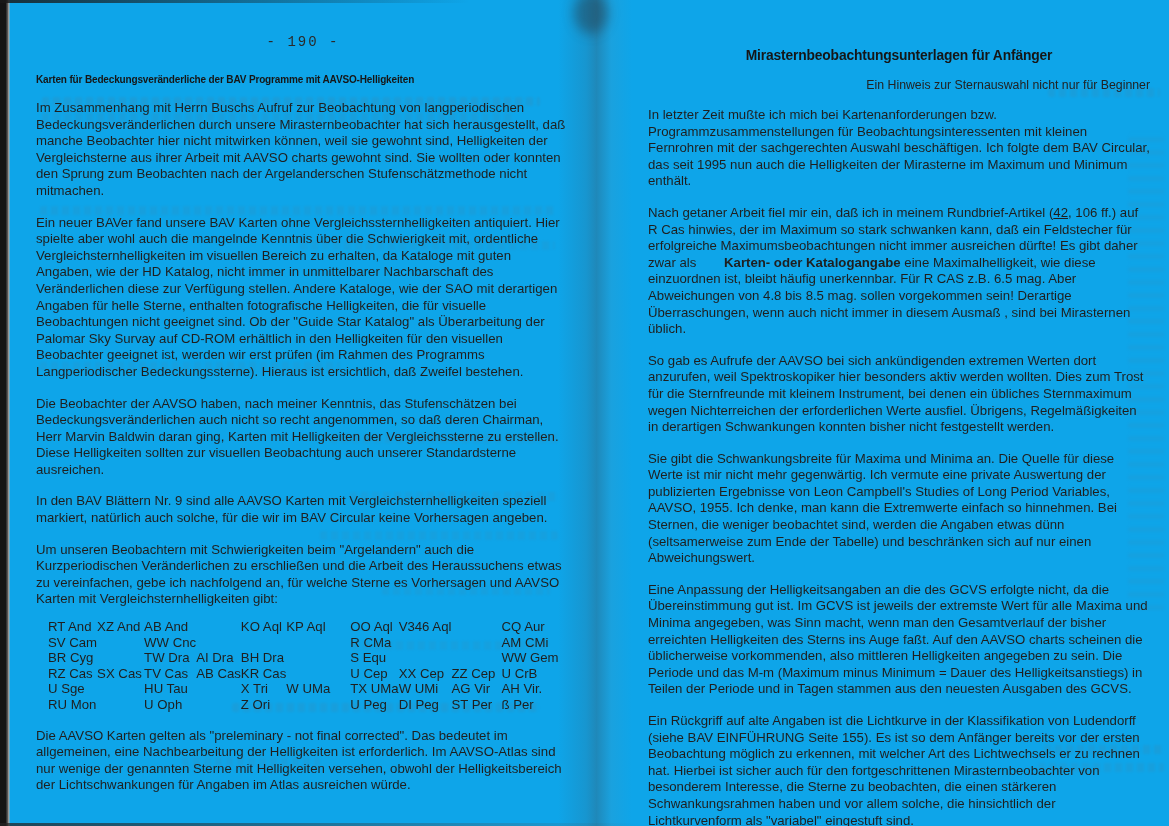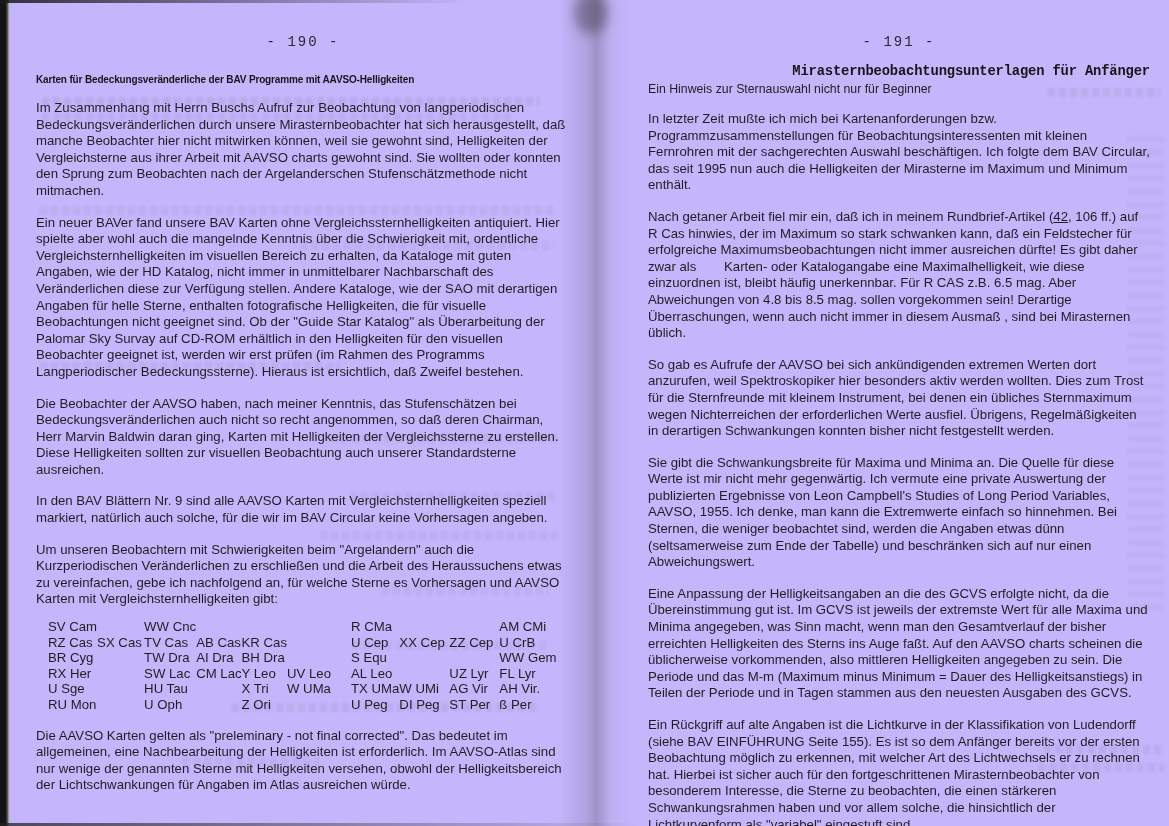--- a/index.html
+++ b/index.html
@@ -1,19 +1,19 @@
 <!DOCTYPE html>
 <html><head>
 <meta charset="utf-8">
 <style>
   html,body{margin:0;padding:0;}
   .scan{
     position:relative;
     width:1169px;height:826px;
-    background:#c4b5fd;
+    background:#0ea5e9;
     overflow:hidden;
     font-family:"Liberation Sans", sans-serif;
     color:#1f1f1f;
   }
   
   .edge-left{position:absolute;left:0;top:0;width:10px;height:826px;
     background:linear-gradient(90deg,#141414 0 55%,#555 75%,#b5b5b2 90%,rgba(200,200,200,0));}
   .edge-top{position:absolute;left:0;top:0;height:3px;width:470px;
     background:linear-gradient(90deg,rgba(25,25,25,.85),rgba(25,25,25,0));}
   .edge-bottom{position:absolute;left:0;bottom:0;height:3px;width:640px;
@@ -27,28 +27,28 @@
     background:repeating-linear-gradient(90deg,rgba(105,105,112,.75) 0 7px,rgba(105,105,112,.08) 7px 11px);}
   .ghost.v{background:repeating-linear-gradient(0deg,rgba(105,105,112,.6) 0 5px,rgba(105,105,112,.05) 5px 13px);
     filter:blur(1.6px);opacity:.12;}
   
   .page{position:absolute;top:34px;}
   .page-left{left:36px;width:534px;}
   .page-right{left:648px;width:502px;}
   .pagenum{text-align:center;font-family:"Liberation Mono", monospace;font-size:14px;
     letter-spacing:2px;color:#2a2a2a;}
   .doc-title{font-size:10px;font-weight:bold;letter-spacing:-0.15px;margin:24px 0 0 0;color:#161616;}
-  .doc-title.centered{text-align:right;margin-top:14px;font-size:13.8px;font-family:Liberation Mono, monospace;}
-  .subtitle{text-align:left;font-size:12.3px;margin-top:3px;color:#222;}
+  .doc-title.centered{text-align:center;margin-top:14px;font-size:13.8px;}
+  .subtitle{text-align:right;font-size:12.3px;margin-top:15px;color:#222;}
   .para{font-size:13.2px;line-height:16.6px;margin-top:15px;text-align:left;}
   .page-left .para:first-of-type{margin-top:25px;}
   .star-table{border-collapse:collapse;margin:11px 0 0 12px;table-layout:fixed;}
   .star-table td{padding:0;font-size:13.2px;line-height:15.6px;white-space:nowrap;color:#1f1f1f;}
   .u{text-decoration:underline;margin-top:41px;}
-  .b{font-weight:normal;padding-left:24px;}
+  .b{font-weight:bold;padding-left:24px;}
 </style>
 </head>
 <body>
 
 <div class="scan">
 
   <div class="edge-left"></div>
   <div class="edge-top"></div>
   <div class="edge-bottom"></div>
   <div class="gutter"></div>
@@ -87,66 +87,66 @@
         <col style="width:44px">
           <col style="width:45px">
           <col style="width:64px">
         <col style="width:47px">
           <col style="width:50px">
           <col style="width:50px">
         <col style="width:64px">
       </colgroup>
       <tbody>
           <tr>
+            <td>RT And</td>
+            <td>XZ And</td>
+            <td>AB And</td>
+            <td></td>
+            <td>KO Aql</td>
+            <td>KP Aql</td>
+            <td>OO Aql</td>
+            <td>V346 Aql</td>
+            <td></td>
+            <td>CQ Aur</td>
+          </tr>
+          <tr>
             <td>SV Cam</td>
             <td></td>
             <td>WW Cnc</td>
             <td></td>
             <td></td>
             <td></td>
             <td>R CMa</td>
             <td></td>
             <td></td>
             <td>AM CMi</td>
-          </tr>
-          <tr>
-            <td>RZ Cas</td>
-            <td>SX Cas</td>
-            <td>TV Cas</td>
-            <td>AB Cas</td>
-            <td>KR Cas</td>
-            <td></td>
-            <td>U Cep</td>
-            <td>XX Cep</td>
-            <td>ZZ Cep</td>
-            <td>U CrB</td>
           </tr>
           <tr>
             <td>BR Cyg</td>
             <td></td>
             <td>TW Dra</td>
             <td>AI Dra</td>
             <td>BH Dra</td>
             <td></td>
             <td>S Equ</td>
             <td></td>
             <td></td>
             <td>WW Gem</td>
           </tr>
           <tr>
-            <td>RX Her</td>
+            <td>RZ Cas</td>
+            <td>SX Cas</td>
+            <td>TV Cas</td>
+            <td>AB Cas</td>
+            <td>KR Cas</td>
             <td></td>
-            <td>SW Lac</td>
-            <td>CM Lac</td>
-            <td>Y Leo</td>
-            <td>UV Leo</td>
-            <td>AL Leo</td>
-            <td></td>
-            <td>UZ Lyr</td>
-            <td>FL Lyr</td>
+            <td>U Cep</td>
+            <td>XX Cep</td>
+            <td>ZZ Cep</td>
+            <td>U CrB</td>
           </tr>
           <tr>
             <td>U Sge</td>
             <td></td>
             <td>HU Tau</td>
             <td></td>
             <td>X Tri</td>
             <td>W UMa</td>
             <td>TX UMa</td>
             <td>W UMi</td>
@@ -165,21 +165,20 @@
             <td>ST Per</td>
             <td>ß Per</td>
           </tr>
         </tbody>
     </table>
     <div class="para">Die AAVSO Karten gelten als "preleminary - not final corrected". Das bedeutet im allgemeinen, eine Nachbearbeitung der Helligkeiten ist erforderlich. Im AAVSO-Atlas sind nur wenige der genannten Sterne mit Helligkeiten versehen, obwohl der Helligkeitsbereich der Lichtschwankungen für Angaben im Atlas ausreichen würde.</div>
 
   </div>
 
   <div class="page page-right">
-    <div class="pagenum">- 191 -</div>
     <div class="doc-title centered">Mirasternbeobachtungsunterlagen für Anfänger</div>
     <div class="subtitle">Ein Hinweis zur Sternauswahl nicht nur für Beginner</div>
     <div class="para" style="">In letzter Zeit mußte ich mich bei Kartenanforderungen bzw. Programmzusammenstellungen für Beobachtungsinteressenten mit kleinen Fernrohren mit der sachgerechten Auswahl beschäftigen. Ich folgte dem BAV Circular, das seit 1995 nun auch die Helligkeiten der Mirasterne im Maximum und Minimum enthält.</div>
     <div class="para"><span>Nach getaner Arbeit fiel mir ein, daß ich in meinem Rundbrief-Artikel (</span><span class="u">42</span><span>, 106 ff.) auf R Cas hinwies, der im Maximum so stark schwanken kann, daß ein Feldstecher für erfolgreiche Maximumsbeobachtungen nicht immer ausreichen dürfte! Es gibt daher zwar als </span><span class="b">Karten- oder Katalogangabe</span><span> eine Maximalhelligkeit, wie diese einzuordnen ist, bleibt häufig unerkennbar. Für R CAS z.B. 6.5 mag. Aber Abweichungen von 4.8 bis 8.5 mag. sollen vorgekommen sein! Derartige Überraschungen, wenn auch nicht immer in diesem Ausmaß , sind bei Mirasternen üblich.</span></div>
     <div class="para">So gab es Aufrufe der AAVSO bei sich ankündigenden extremen Werten dort anzurufen, weil Spektroskopiker hier besonders aktiv werden wollten. Dies zum Trost für die Sternfreunde mit kleinem Instrument, bei denen ein übliches Sternmaximum wegen Nichterreichen der erforderlichen Werte ausfiel. Übrigens, Regelmäßigkeiten in derartigen Schwankungen konnten bisher nicht festgestellt werden.</div>
     <div class="para">Sie gibt die Schwankungsbreite für Maxima und Minima an. Die Quelle für diese Werte ist mir nicht mehr gegenwärtig. Ich vermute eine private Auswertung der publizierten Ergebnisse von Leon Campbell's Studies of Long Period Variables, AAVSO, 1955. Ich denke, man kann die Extremwerte einfach so hinnehmen. Bei Sternen, die weniger beobachtet sind, werden die Angaben etwas dünn (seltsamerweise zum Ende der Tabelle) und beschränken sich auf nur einen Abweichungswert.</div>
     <div class="para">Eine Anpassung der Helligkeitsangaben an die des GCVS erfolgte nicht, da die Übereinstimmung gut ist. Im GCVS ist jeweils der extremste Wert für alle Maxima und Minima angegeben, was Sinn macht, wenn man den Gesamtverlauf der bisher erreichten Helligkeiten des Sterns ins Auge faßt. Auf den AAVSO charts scheinen die üblicherweise vorkommenden, also mittleren Helligkeiten angegeben zu sein. Die Periode und das M-m (Maximum minus Minimum = Dauer des Helligkeitsanstiegs) in Teilen der Periode und in Tagen stammen aus den neuesten Ausgaben des GCVS.</div>
     <div class="para">Ein Rückgriff auf alte Angaben ist die Lichtkurve in der Klassifikation von Ludendorff (siehe BAV EINFÜHRUNG Seite 155). Es ist so dem Anfänger bereits vor der ersten Beobachtung möglich zu erkennen, mit welcher Art des Lichtwechsels er zu rechnen hat. Hierbei ist sicher auch für den fortgeschrittenen Mirasternbeobachter von besonderem Interesse, die Sterne zu beobachten, die einen stärkeren Schwankungsrahmen haben und vor allem solche, die hinsichtlich der Lichtkurvenform als "variabel" eingestuft sind.</div>
 
   </div>

